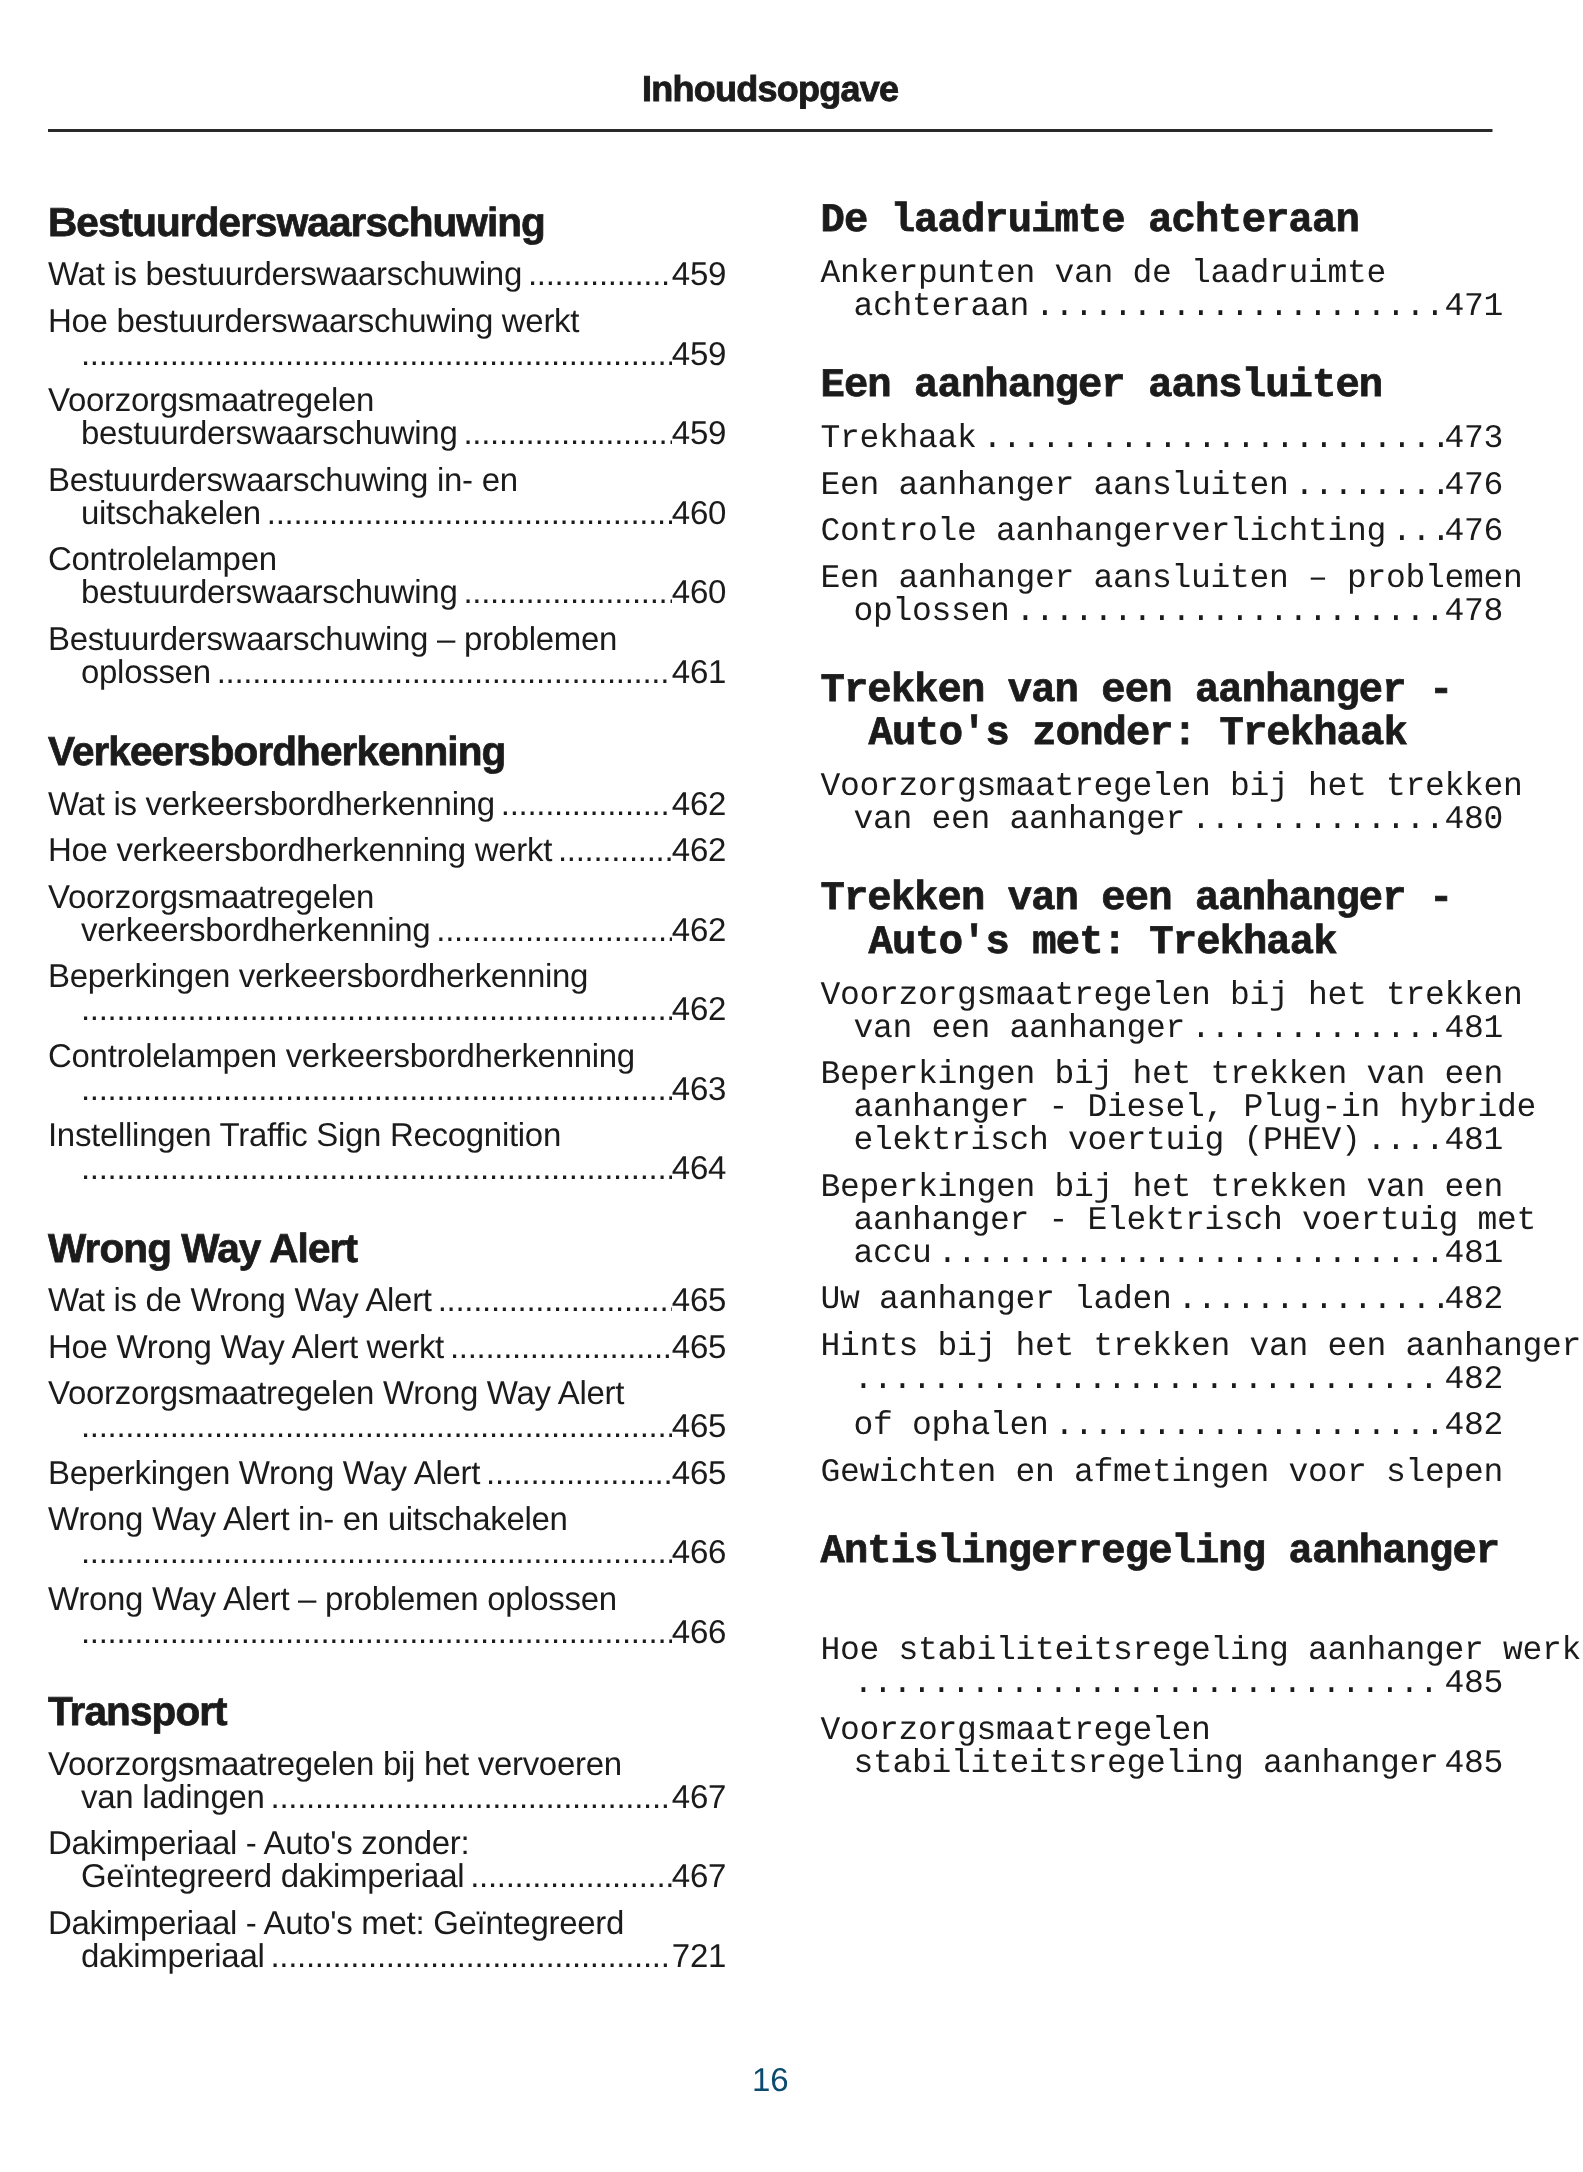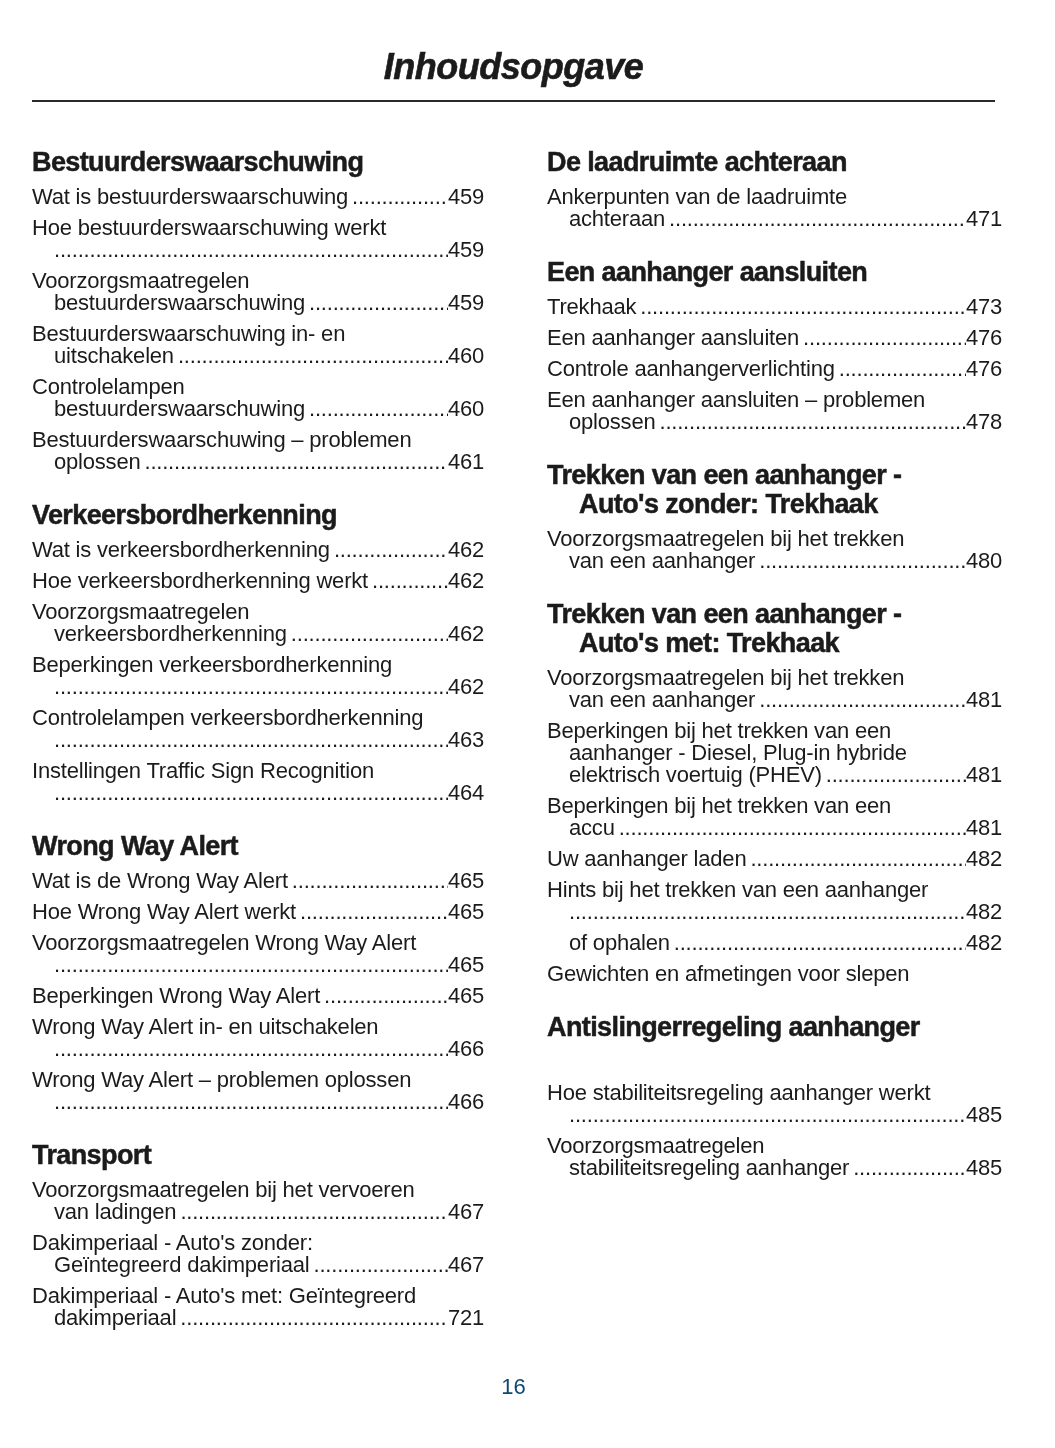--- a/index.html
+++ b/index.html
@@ -8,31 +8,31 @@
     font-family:"Liberation Sans","DejaVu Sans",sans-serif;
     color:#1b1b1b;
   }
   .page{
     position:absolute;inset:0;
     padding:46px 60px 0 32px;
     box-sizing:border-box;
   }
   h1.doc-title{
     margin:0;text-align:center;
-    font-size:36px;font-weight:700;letter-spacing:-0.5px;font-style:italic;
+    font-size:24px;font-weight:700;letter-spacing:-0.5px;
     -webkit-text-stroke:0.6px currentColor;
   }
   .rule{
     border:none;border-top:2px solid #2a2a2a;
     margin:12px 0 46px 0;
   }
   .cols{display:flex;gap:63px;}
   .col{flex:0 0 auto;}
   .col-left{width:452px;}
-  .col-right{width:455px;}
+  .col-right{width:455px;font-family:Liberation Mono, monospace;}
   .sec{margin-top:28px;}
   .sec:first-child{margin-top:0;}
   .sec-title{
     margin:0 0 9px 0;
     font-size:27px;font-weight:700;line-height:29px;letter-spacing:-0.6px;
     -webkit-text-stroke:0.5px currentColor;
   }
   .sec-title.gap-after{margin-bottom:40px;}
   .sec-title .h-cont{padding-left:32px;}
   .entry{margin-bottom:9px;}
@@ -326,20 +326,21 @@
             <div class="line">Beperkingen bij het trekken van een</div>
             <div class="line cont">aanhanger - Diesel, Plug-in hybride</div>
             <div class="line leader cont">
               <span class="t">elektrisch voertuig (PHEV)</span>
               <span class="dots"></span>
               <span class="pg">481</span>
             </div>
           </div>
           <div class="entry">
             <div class="line">Beperkingen bij het trekken van een</div>
+            <div class="line cont">aanhanger - Elektrisch voertuig met</div>
             <div class="line leader cont">
               <span class="t">accu</span>
               <span class="dots"></span>
               <span class="pg">481</span>
             </div>
           </div>
           <div class="entry">
             <div class="line leader">
               <span class="t">Uw aanhanger laden</span>
               <span class="dots"></span>

